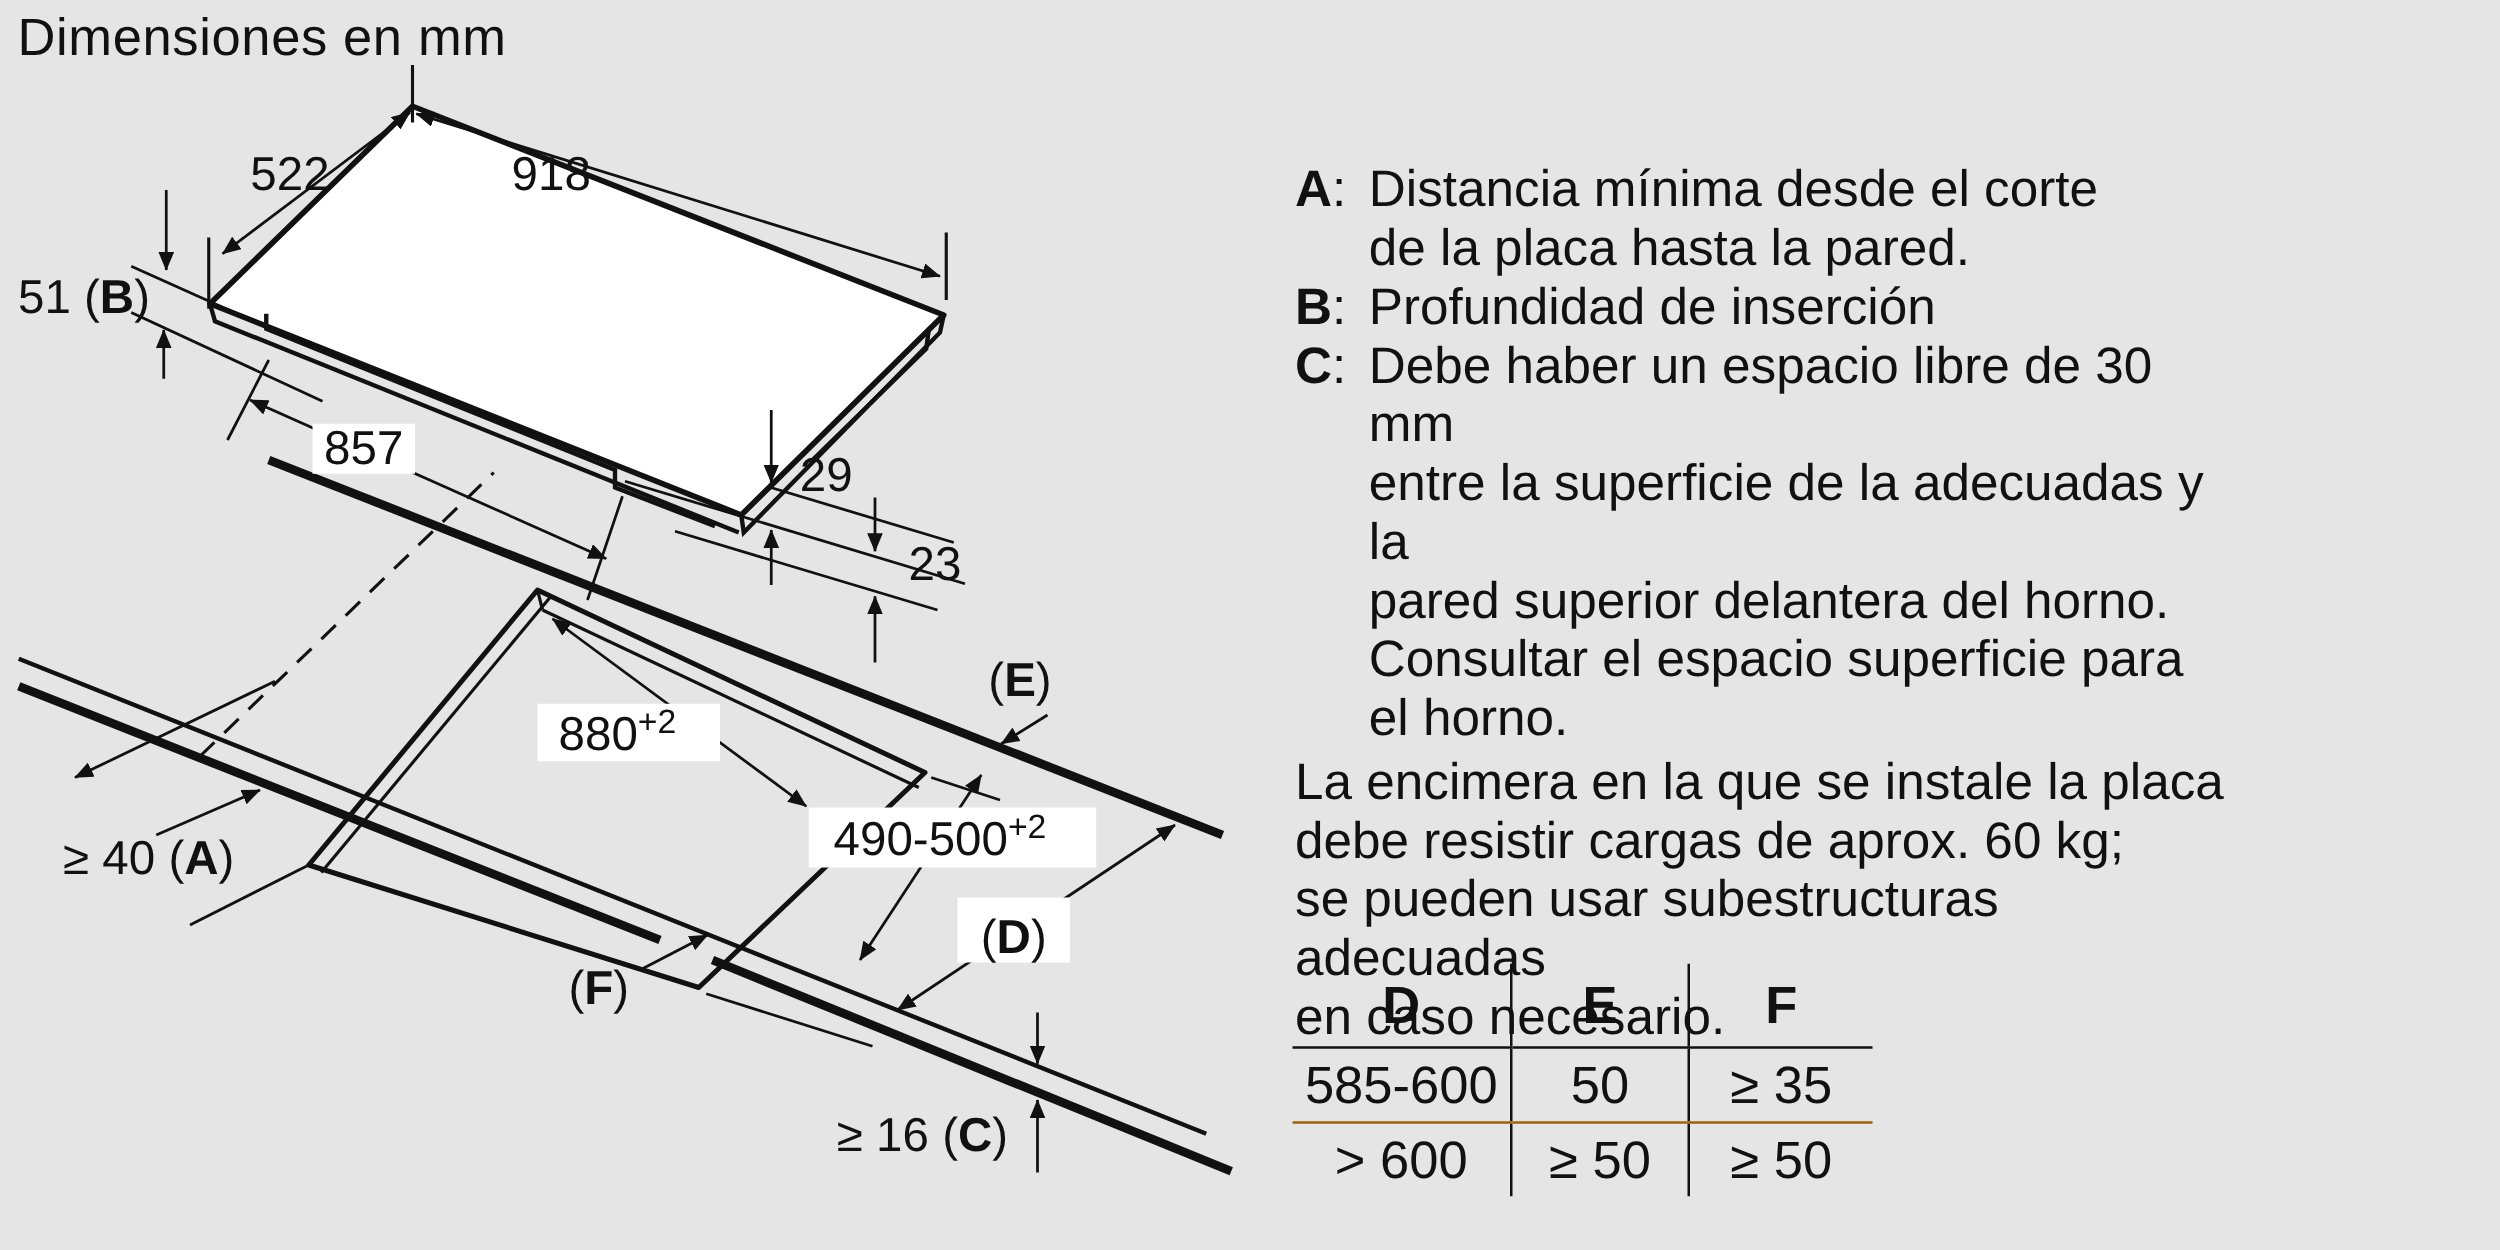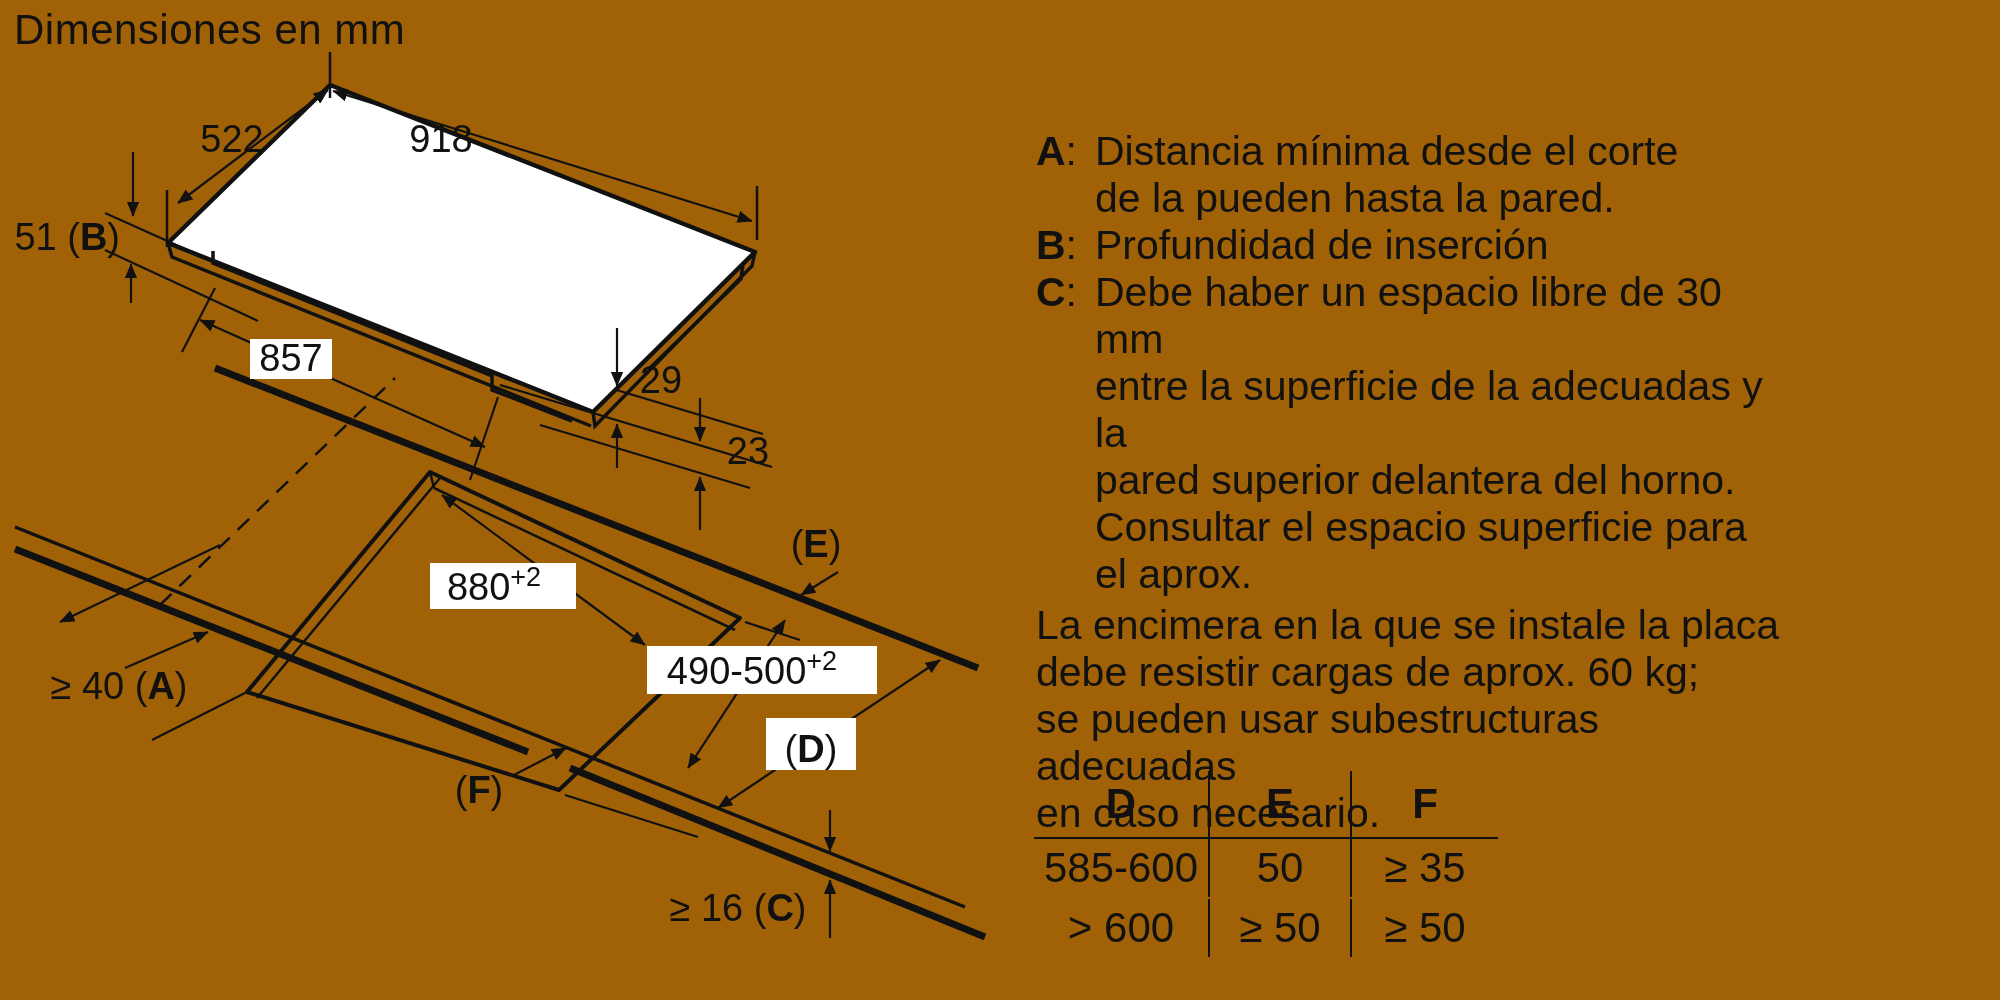--- a/index.html
+++ b/index.html
@@ -1,16 +1,16 @@
 <!DOCTYPE html>
 <html><head>
 <meta charset="utf-8">
 <style>
   html,body{margin:0;padding:0;background:#fff;}
-  #page{position:relative;width:2000px;height:1000px;background:#a16207;overflow:hidden;
+  #page{position:relative;width:2000px;height:1000px;background:#e5e5e5;overflow:hidden;
         font-family:"Liberation Sans", sans-serif;color:#111;}
   #title{position:absolute;left:14px;top:6px;font-size:42px;letter-spacing:0.5px;}
   svg{position:absolute;left:0;top:0;}
   svg text{font-family:"Liberation Sans", sans-serif;font-size:38px;fill:#111;}
   svg .b{font-weight:bold;}
   svg .sup{font-size:27px;}
   .panel{position:absolute;left:1036px;top:128px;width:760px;font-size:41px;line-height:47px;}
   .note{position:relative;padding-left:59px;}
   .nkey{position:absolute;left:0;top:0;}
   .nkey b{font-weight:bold;}
@@ -121,33 +121,33 @@
     <text x="811" y="762" text-anchor="middle"><tspan>(</tspan><tspan class="b">D</tspan><tspan>)</tspan></text>
     <text x="479" y="803" text-anchor="middle"><tspan>(</tspan><tspan class="b">F</tspan><tspan>)</tspan></text>
     <text x="119" y="699" text-anchor="middle"><tspan>≥ 40 (</tspan><tspan class="b">A</tspan><tspan>)</tspan></text>
     <text x="738" y="921" text-anchor="middle"><tspan>≥ 16 (</tspan><tspan class="b">C</tspan><tspan>)</tspan></text>
   </svg>
 
   <div class="panel">
     <div class="note">
       <span class="nkey"><b>A</b>:</span>
       <div class="nline">Distancia mínima desde el corte</div>
-      <div class="nline">de la pueden hasta la pared.</div>
+      <div class="nline">de la placa hasta la pared.</div>
     </div>
     <div class="note">
       <span class="nkey"><b>B</b>:</span>
       <div class="nline">Profundidad de inserción</div>
     </div>
     <div class="note">
       <span class="nkey"><b>C</b>:</span>
       <div class="nline">Debe haber un espacio libre de 30 mm</div>
       <div class="nline">entre la superficie de la adecuadas y la</div>
       <div class="nline">pared superior delantera del horno.</div>
       <div class="nline">Consultar el espacio superficie para</div>
-      <div class="nline">el aprox.</div>
+      <div class="nline">el horno.</div>
     </div>
     <div class="para">
       <div>La encimera en la que se instale la placa</div>
       <div>debe resistir cargas de aprox. 60 kg;</div>
       <div>se pueden usar subestructuras adecuadas</div>
       <div>en caso necesario.</div>
     </div>
   </div>
 
   <table class="tbl">

